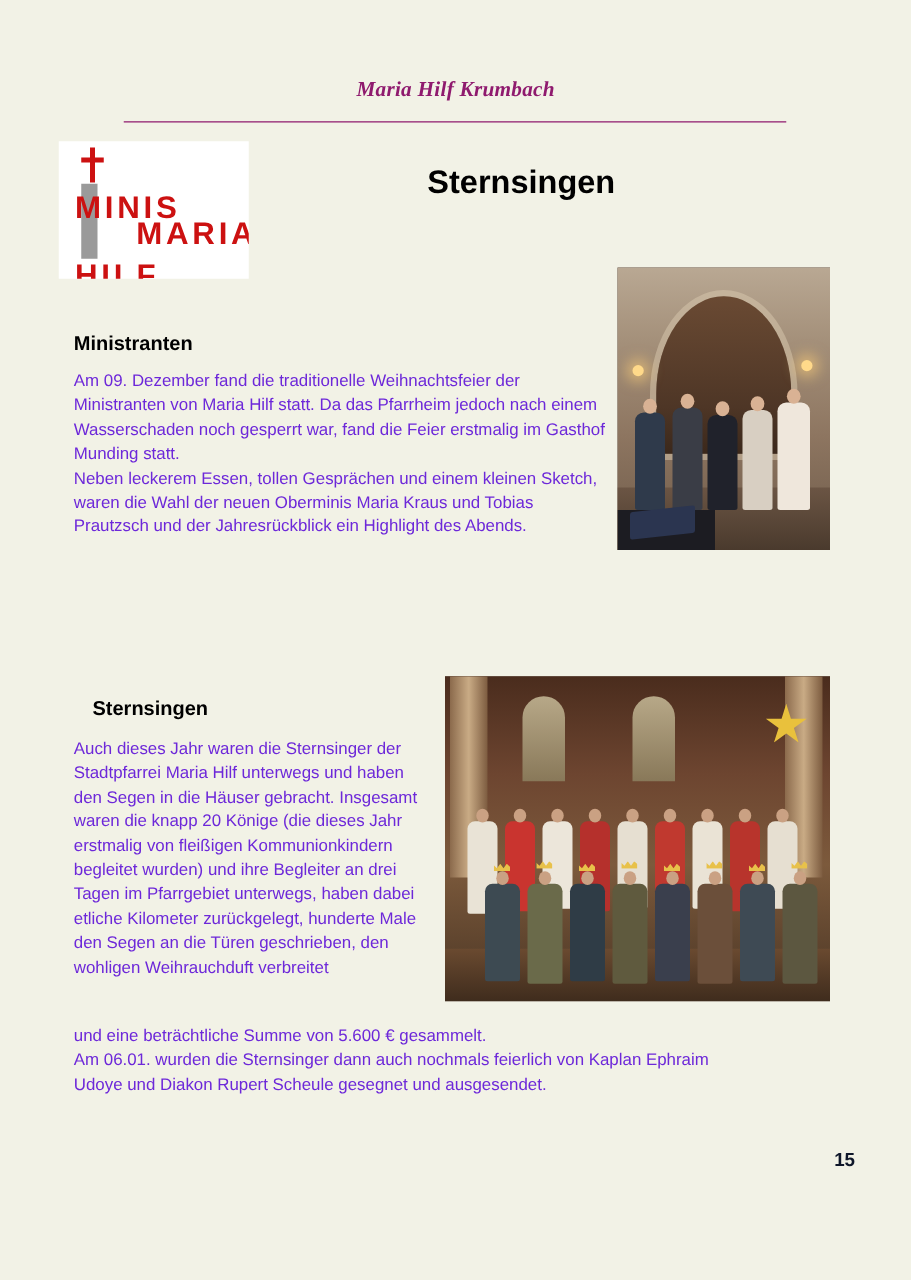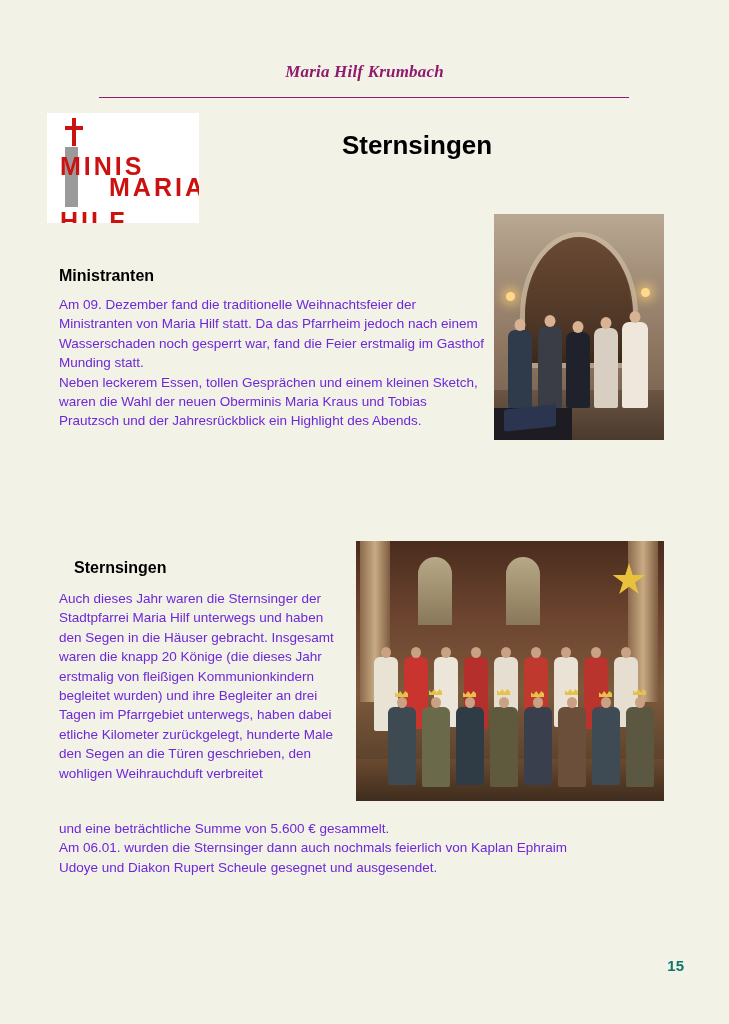--- a/index.html
+++ b/index.html
@@ -283,27 +283,27 @@
     width: 34px;
     height: 34px;
     background: #e9c13c;
     clip-path: polygon(50% 0%, 61% 35%, 98% 35%, 68% 57%, 79% 91%, 50% 70%, 21% 91%, 32% 57%, 2% 35%, 39% 35%);
     box-shadow: 0 0 14px 4px rgba(233,193,60,0.4);
   }
 
   
   .page-number {
     position: absolute;
-    top: 957px;
+    top: 920px;
     left: 0;
     width: 684px;
     text-align: right;
     font-size: 15px;
     font-weight: bold;
-    color: #0f766e;
+    color: #0f172a;
   }
 </style>
 </head>
 <body>
 
 <div class="page">
 
   <div class="header-title">Maria Hilf Krumbach</div>
   <div class="header-rule"></div>
 

